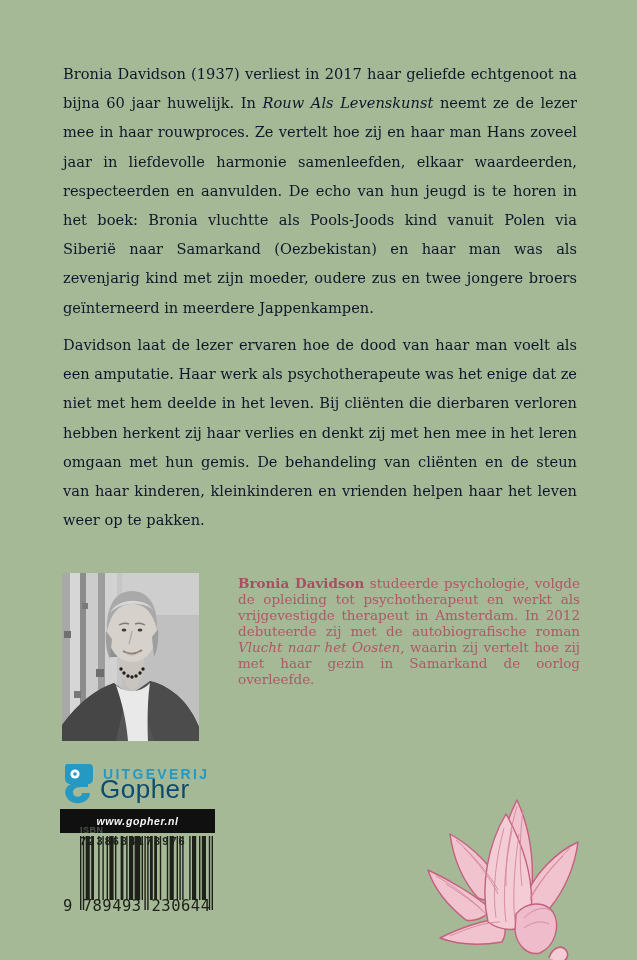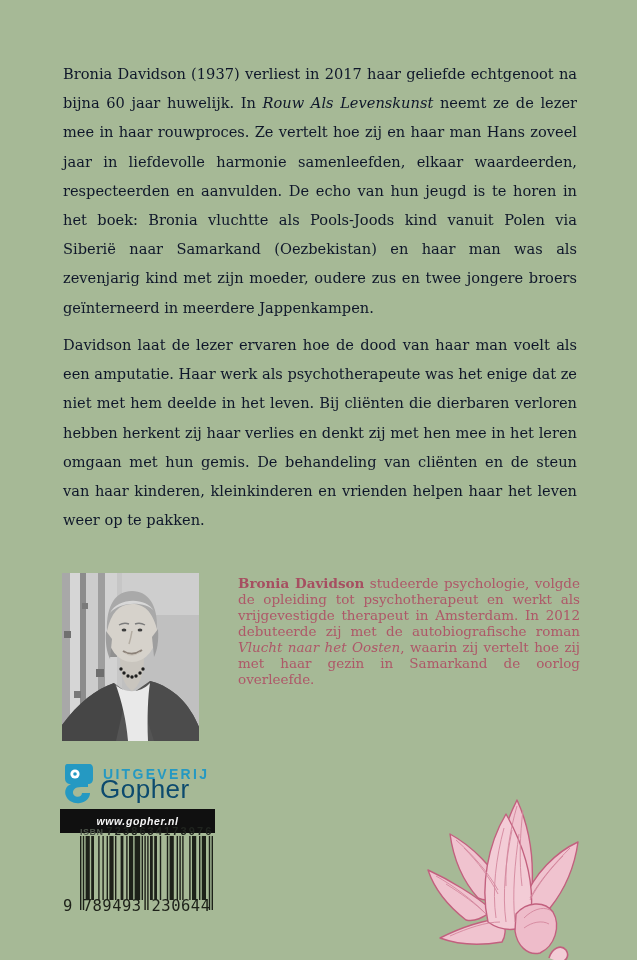--- a/index.html
+++ b/index.html
@@ -25,21 +25,21 @@
            font-size:14px;font-weight:bold;letter-spacing:2.3px;color:#2599c2;}
   .gopher-name{position:absolute;left:38px;top:12px;font-family:"Liberation Sans",sans-serif;
            font-size:26px;font-weight:500;color:#0c4a6e;letter-spacing:0.5px;}
 
   .url-bar{position:absolute;left:60px;top:809px;width:155px;height:24px;background:#101010;
            display:flex;align-items:center;justify-content:center;}
   .url-bar span{color:#f5f5f5;font-family:"Liberation Sans",sans-serif;
            font-size:10.5px;font-weight:bold;font-style:italic;letter-spacing:0.6px;}
 
   .isbn-line{position:absolute;left:80px;top:825px;width:135px;display:flex;align-items:baseline;
-           font-family:"Liberation Sans",sans-serif;color:#20241f;}
+           font-family:"Liberation Sans",sans-serif;color:#20241f;flex-direction:column;}
   .isbn-label{font-size:9px;font-weight:bold;color:#4c544a;letter-spacing:0.5px;margin-right:3px;}
   .isbn-digits{font-size:11px;font-weight:bold;letter-spacing:2.1px;}
 
   .barcode{position:absolute;left:80px;top:836px;width:133px;height:80px;}
   .barcode svg{display:block;}
   .barcode-digits{position:absolute;left:-17px;top:61px;width:170px;
            font-family:"DejaVu Sans Mono",monospace;font-size:15.5px;color:#1d2119;
            letter-spacing:0.5px;white-space:pre;}
 
   .flower{position:absolute;left:420px;top:786px;width:166px;height:176px;}

